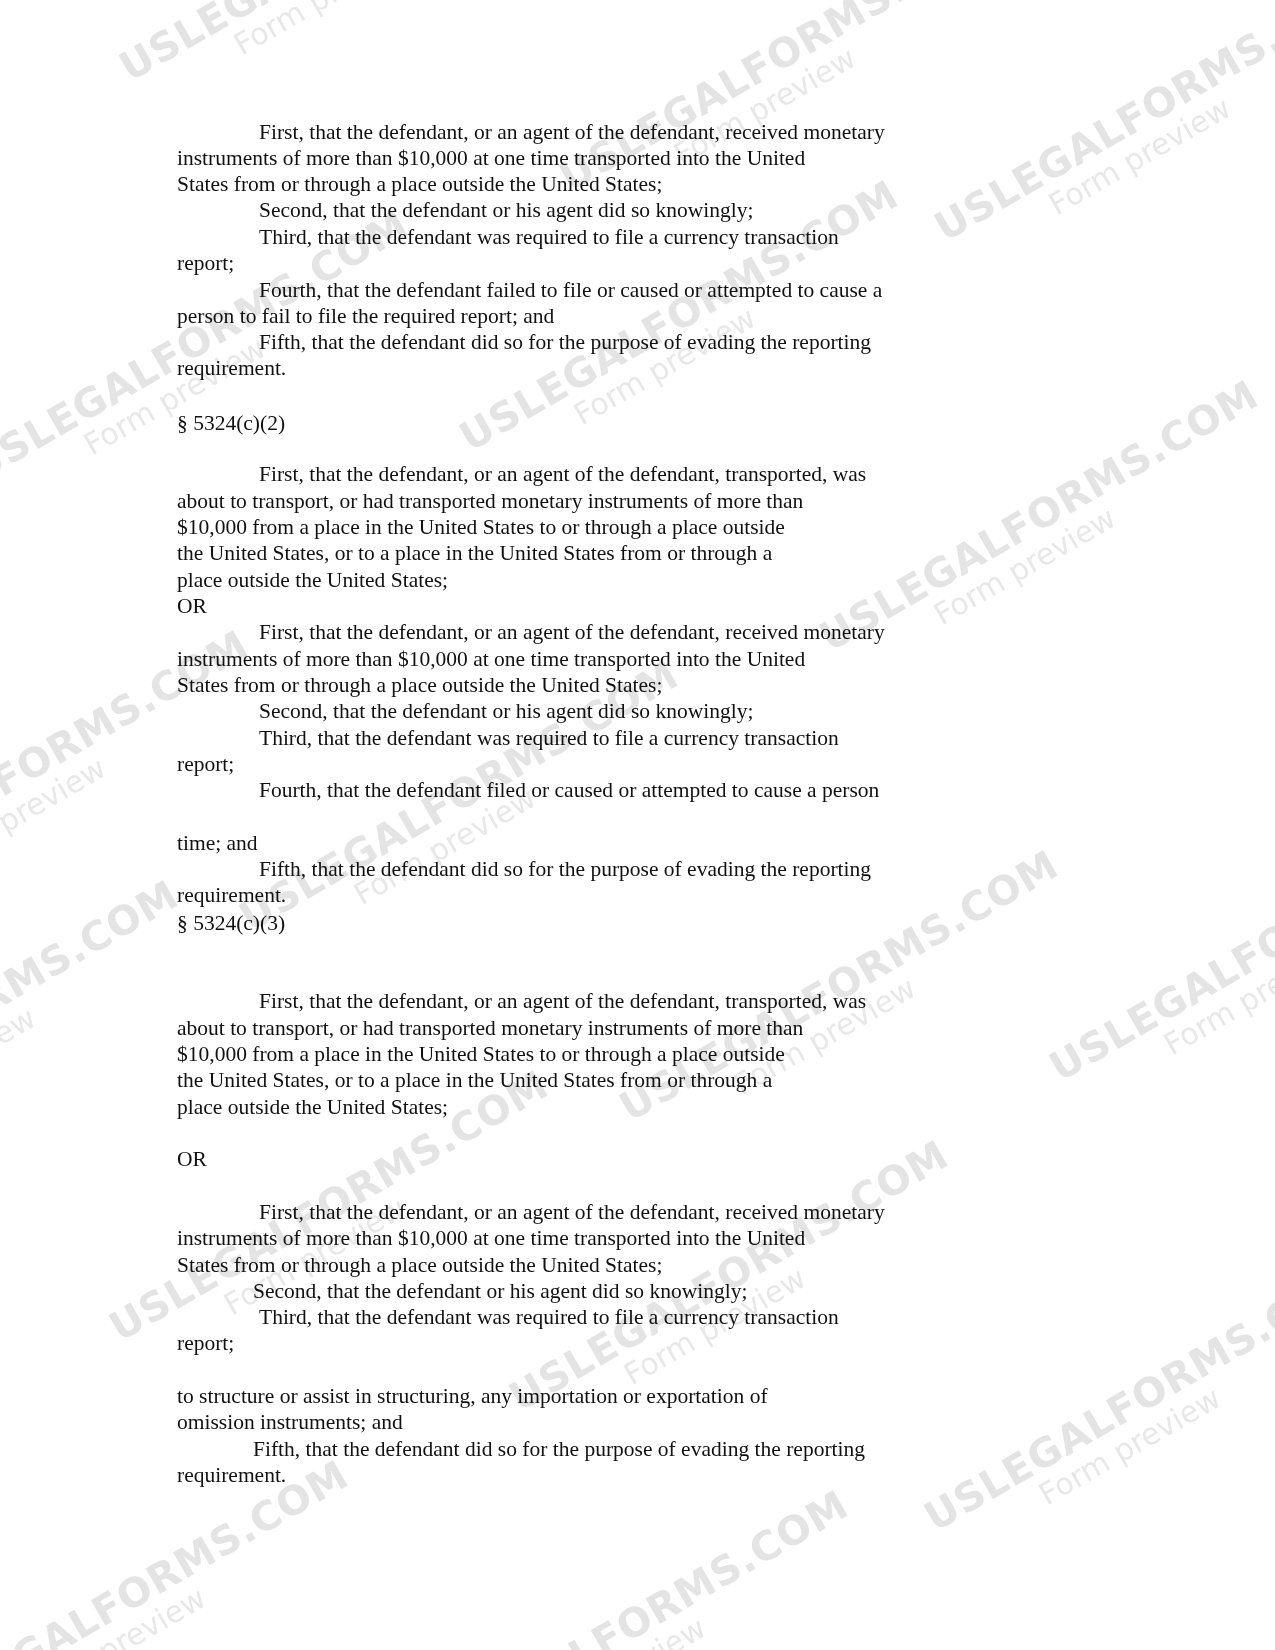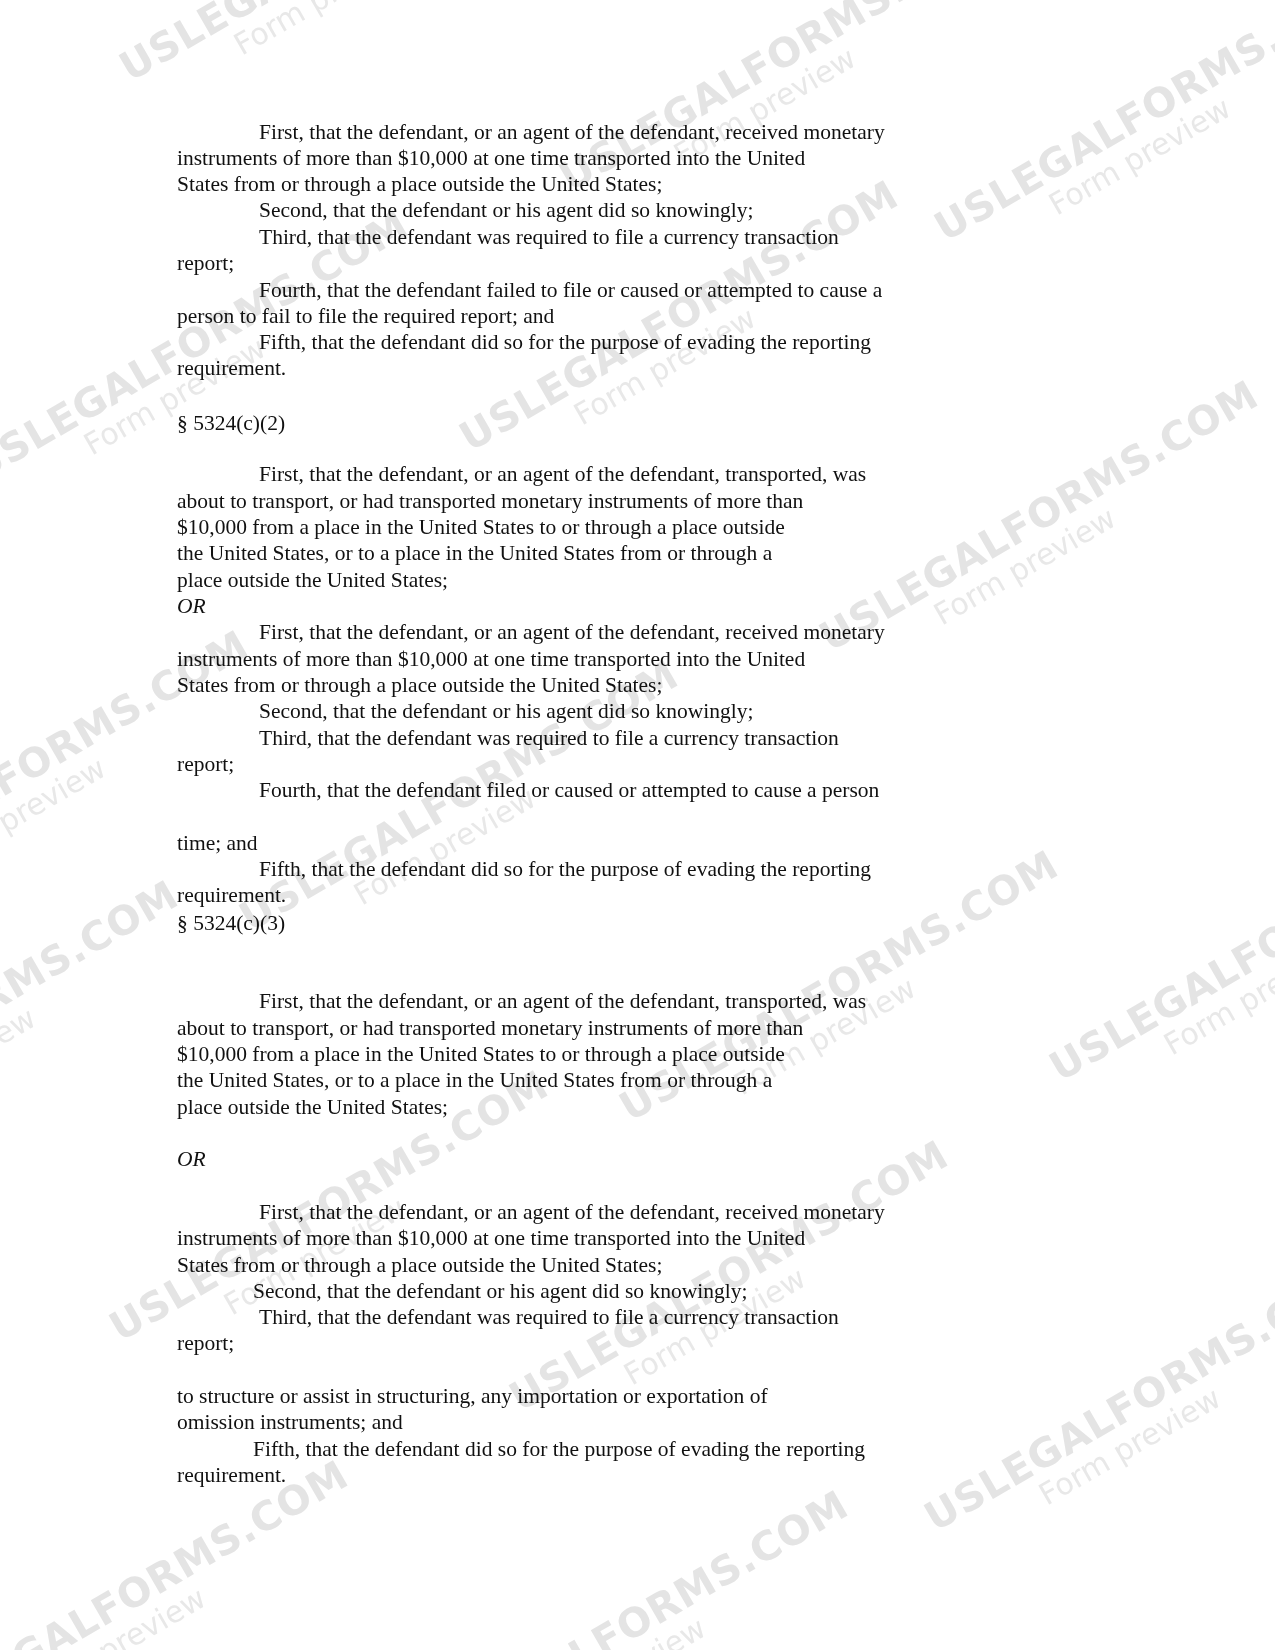--- a/index.html
+++ b/index.html
@@ -8,21 +8,21 @@
   .wm-layer { position: absolute; inset: 0; pointer-events: none; z-index: 0; }
   .wm { position: absolute; transform: rotate(-30deg); transform-origin: left bottom; color: #e4e4e4; font-family: "DejaVu Sans", sans-serif; white-space: nowrap; }
   .wm .big { font-size: 40px; font-weight: bold; letter-spacing: 1px; display: block; }
   .wm .small { font-size: 30px; display: block; margin-left: 110px; margin-top: -4px; color: #e8e8e8; }
   .text-layer { position: absolute; inset: 0; z-index: 1; }
   .line { position: absolute; font-family: "Liberation Serif", serif; font-size: 21.5px; line-height: 24px; color: #111; white-space: nowrap; }
   .m { left: 177px; }
   .i { left: 259px; }
   .i2 { left: 253px; }
   .h { font-weight: normal; }
-  .it { font-style: italic; }
+  .it { }
 </style>
 </head>
 <body>
 
 <div class="page">
 
   <div class="wm-layer">
     <div class="wm" style="left:150px; top:40px;">
         <span class="big">USLEGALFORMS.COM</span>
         <span class="small">Form preview</span>

